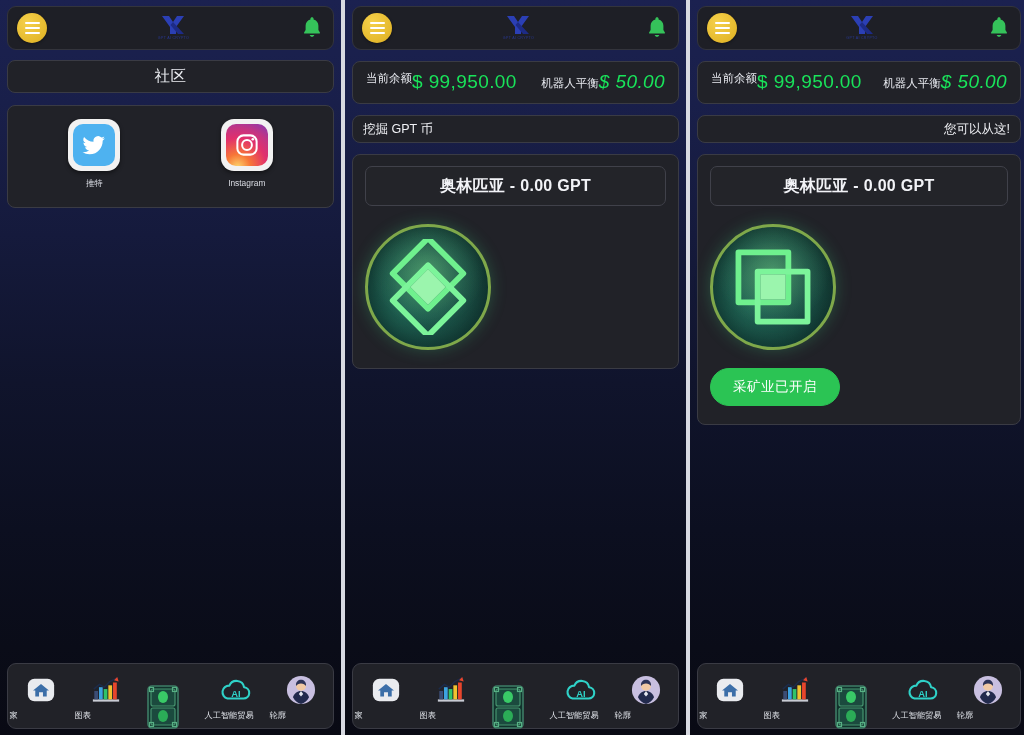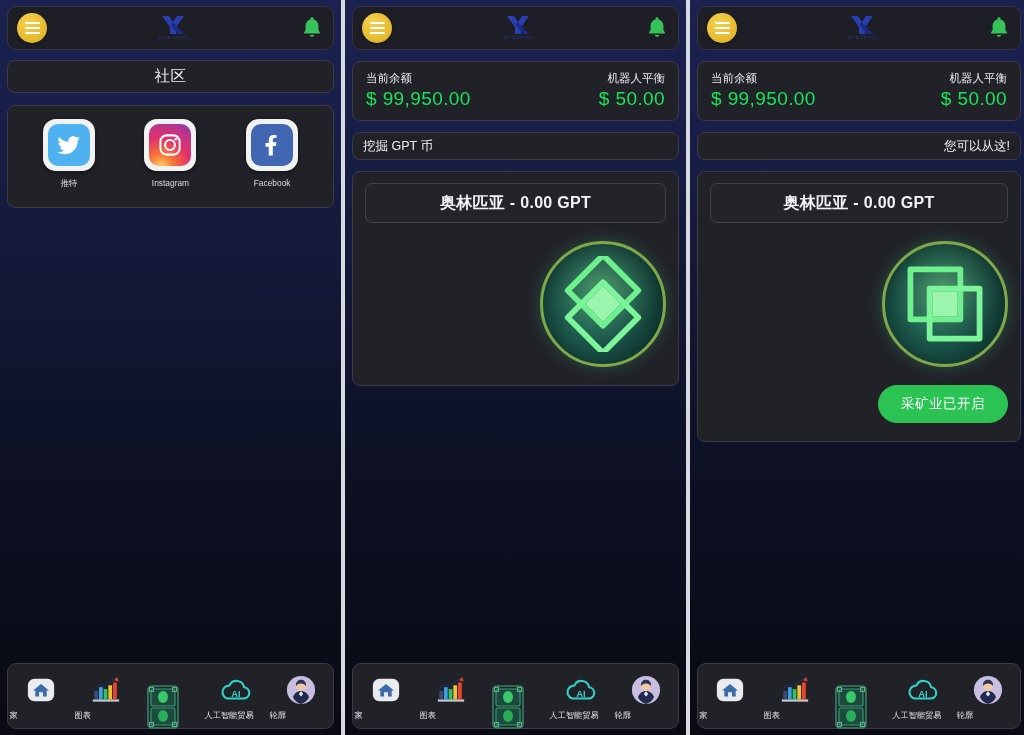--- a/index.html
+++ b/index.html
@@ -113,44 +113,44 @@
   .g-fb { background: #4267b2; }
   .social .lab { margin-top: 7px; font-size: 8.4px; color: #dadde4; white-space: nowrap; }
 
   
   .balance-card {
     margin-top: 11px;
     flex: 0 0 auto;
     padding: 9px 13px 10px 13px;
     display:flex; justify-content: space-between; align-items: flex-start;
   }
-  .bal-l, .bal-r { display:flex; flex-direction:column; }
+  .bal-l, .bal-r { display:flex; flex-direction:row; }
   .bal-r { align-items: flex-end; }
   .bal-lab { font-size: 11.5px; color: #e8eaf0; margin-bottom: 2px; }
   .bal-val { font-size: 19px; color: #19e35a; letter-spacing: .4px; }
-  .bal-r .bal-val { font-size: 19px; }
+  .bal-r .bal-val { font-size: 19px; font-style: italic; }
 
   
   .marquee-card {
     margin-top: 11px;
     height: 28px; flex: 0 0 28px;
     display:flex; align-items:center;
     padding: 8px 10px;
     overflow:hidden;
   }
   .marquee-card.left  { justify-content: flex-start; }
   .marquee-card.right { justify-content: flex-end; }
   .marquee-card span { font-size: 12.5px; color: #f0f1f5; white-space: nowrap; }
 
   
   .mine-card {
     margin-top: 11px;
     flex: 0 0 auto;
     padding: 11px 12px 18px 12px;
-    display:flex; flex-direction:column; align-items:flex-end;
+    display:flex; flex-direction:column; align-items:flex-start;
   }
   .coin-title {
     width: 100%; height: 40px;
     background: #232429;
     border: 1px solid #40414a;
     border-radius: 7px;
     display:flex; align-items:center; justify-content:center;
     margin-bottom: 18px;
   }
   .coin-title span { font-size: 16px; font-weight: bold; color: #f2f3f7; letter-spacing: .3px; }
@@ -272,30 +272,20 @@
                 <svg width="28" height="28" viewBox="0 0 32 32">
                   <rect x="5" y="5" width="22" height="22" rx="7" fill="none" stroke="#fff" stroke-width="2.3"></rect>
                   <circle cx="16" cy="16" r="5.6" fill="none" stroke="#fff" stroke-width="2.3"></circle>
                   <circle cx="22.6" cy="9.4" r="1.5" fill="#fff"></circle>
                 </svg>
               </div>
             </div>
             <div class="lab">Instagram</div>
           </div>
 
-          <div class="social">
-            <div class="tile">
-              <div class="glyph g-fb">
-                <svg width="28" height="28" viewBox="0 0 32 32">
-                  <path d="M20.4 17.2l.66-4.3h-4.13v-2.79c0-1.18.58-2.33 2.43-2.33h1.88V4.93s-1.7-.29-3.33-.29c-3.4 0-5.62 2.06-5.62 5.79v3.28H8.5v4.3h3.79V28h4.64V17.2z" fill="#fff"></path>
-                </svg>
-              </div>
-            </div>
-            <div class="lab">Facebook</div>
-          </div>
 
         </div>
       </div>
     </div>
 
     <div class="navbar">
       <div class="nav-item">
         <div class="nav-ico">
           <svg width="30" height="30" viewBox="0 0 32 32">
             <rect x="2" y="4" width="28" height="24" rx="7" fill="#e9ebef"></rect>

